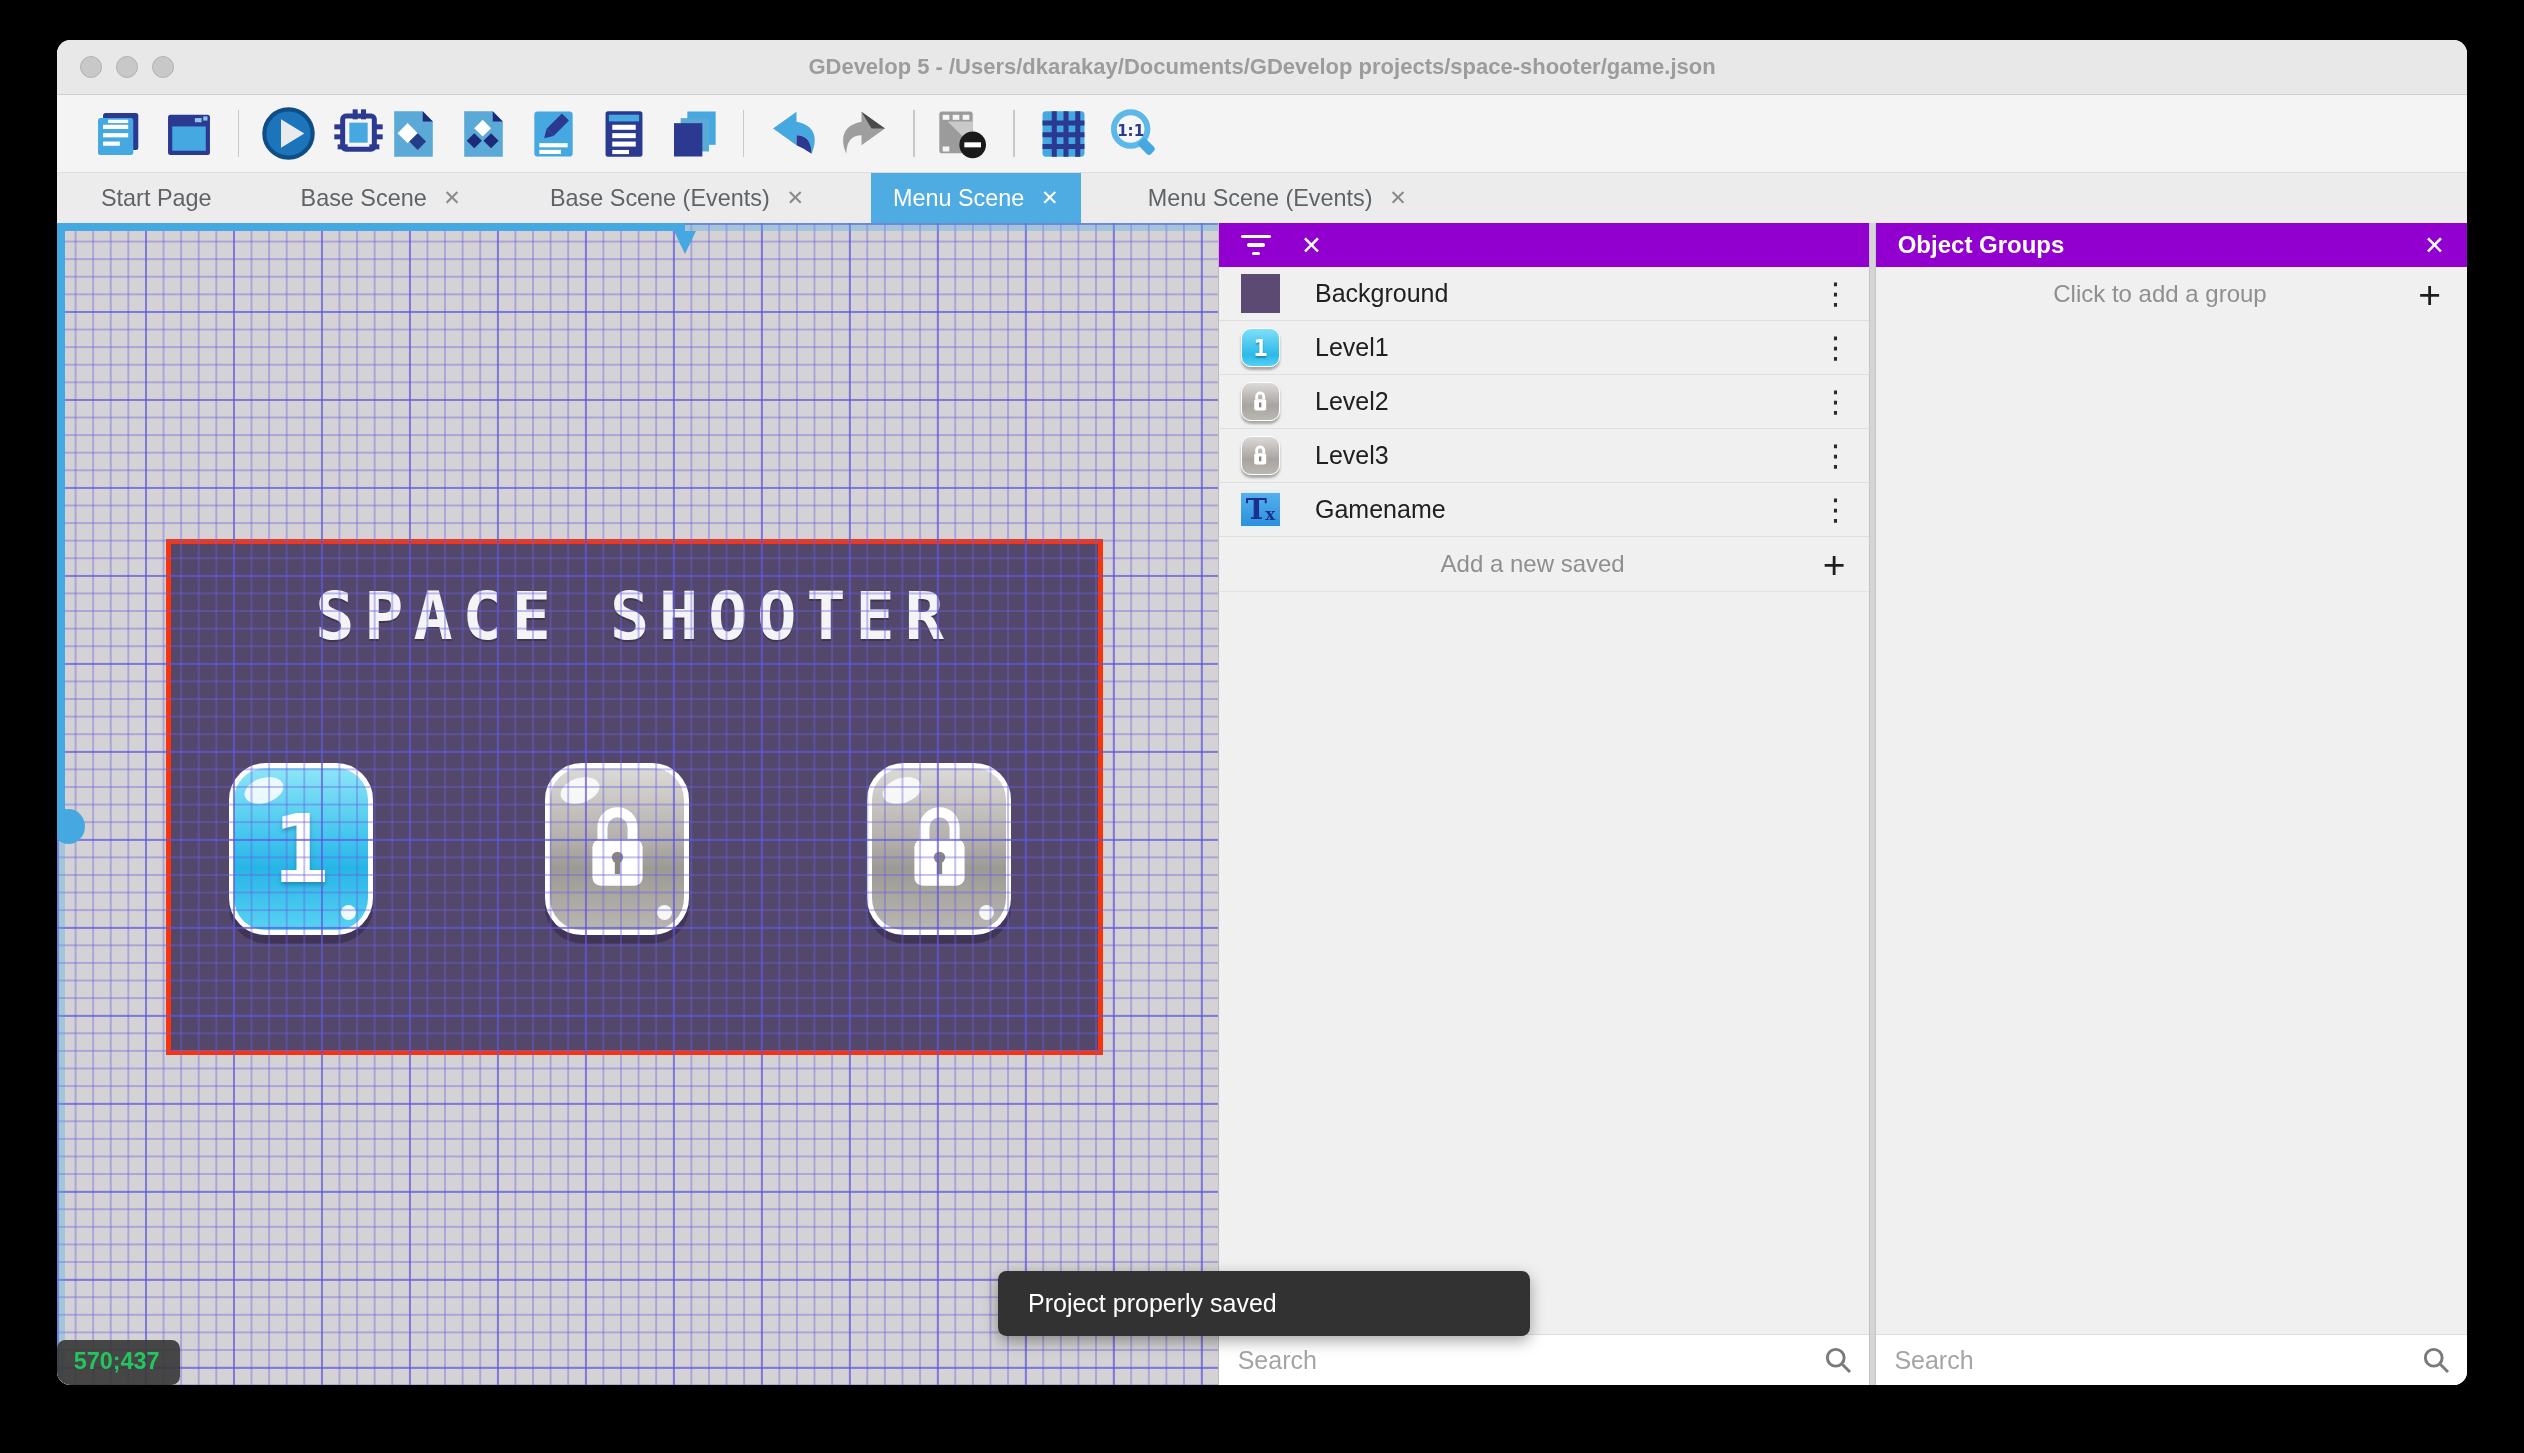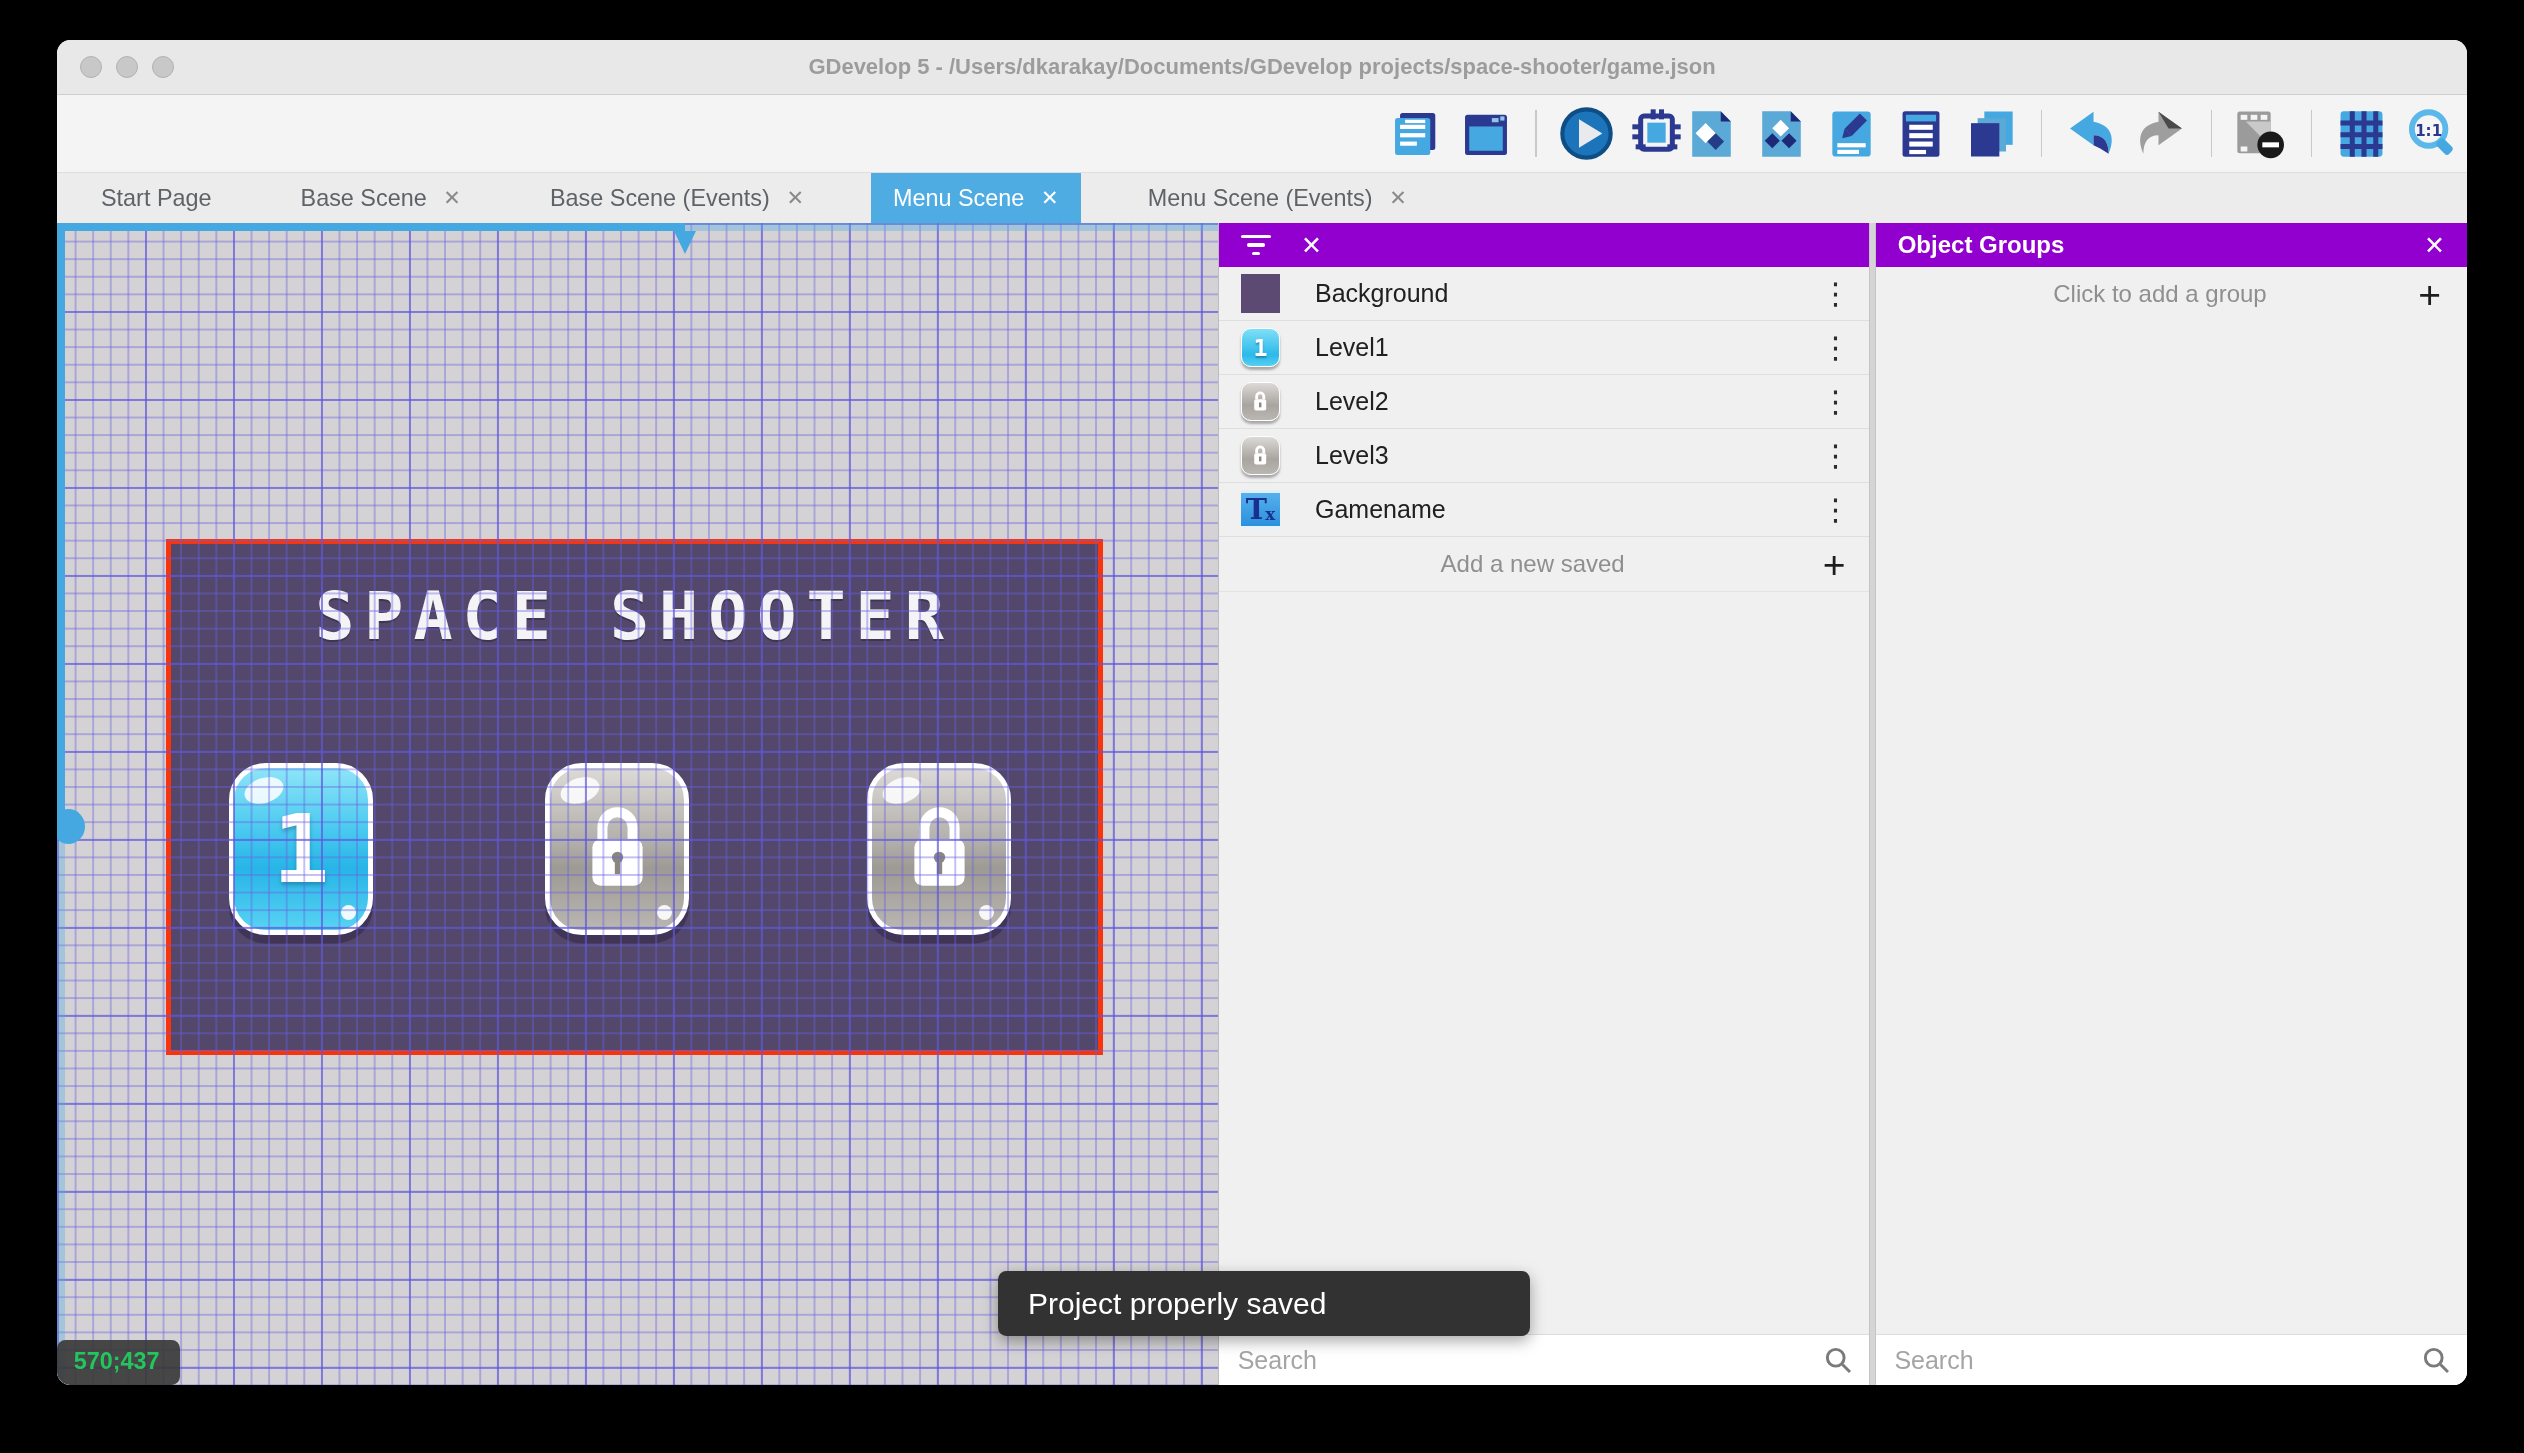--- a/index.html
+++ b/index.html
@@ -8,21 +8,21 @@
   
   .window{position:absolute;left:57px;top:40px;width:2410px;height:1345px;background:#f0f0f0;border-radius:13.4px;overflow:hidden;display:flex;flex-direction:column;box-shadow:0 18.4px 50px rgba(0,0,0,.7);}
 
   
   .titlebar{height:54px;background:#e9e8e9;border-bottom:0.8px solid #cfcfcf;display:flex;align-items:center;position:relative;flex:none;}
   .traffic{display:flex;gap:14.2px;margin-left:22.6px;}
   .traffic span{width:20px;height:20px;border-radius:50%;background:#c9c8c9;border:0.8px solid #b3b2b3;display:block;}
   .win-title{position:absolute;left:0;right:0;text-align:center;font-size:22px;font-weight:bold;color:#9d9c9d;pointer-events:none;}
 
   
-  .toolbar{height:77px;background:#f4f4f4;border-bottom:0.8px solid #dedede;display:flex;align-items:center;justify-content:flex-end;padding:0 8px;flex:none;}
+  .toolbar{height:77px;background:#f4f4f4;border-bottom:0.8px solid #dedede;display:flex;align-items:center;justify-content:flex-start;padding:0 34px;flex:none;}
   .tb-group{display:flex;align-items:center;gap:15px;}
   .tb-btn{width:55px;height:55px;display:flex;align-items:center;justify-content:center;}
   .tb-sep{width:1.7px;height:47px;background:#c9c9c9;margin:0 6.7px;}
 
   
   .tabbar{height:50px;background:#ececec;display:flex;align-items:stretch;padding-left:22px;flex:none;gap:45px;}
   .tab{display:flex;align-items:center;gap:16.7px;padding:0 22px;font-size:23.4px;color:#5f6368;white-space:nowrap;}
   .tab .x{font-size:21px;color:#8a8a8a;}
   .tab.active{background:#4FACE2;color:#fff;}
   .tab.active .x{color:#fff;}
@@ -93,21 +93,21 @@
 
   .search-row{height:50px;flex:none;background:#fff;border-top:0.8px solid #ddd;display:flex;align-items:center;padding:0 16.7px;}
   .search-input{flex:1;border:none;outline:none;background:transparent;font-size:25px;color:#333;font-family:"Liberation Sans",sans-serif;}
   .search-input::placeholder{color:#a5a5a5;}
 
   .groups-empty{height:54px;display:flex;align-items:center;padding:0 26px;}
   .groups-empty .add-label{text-align:center;}
 
   
   .toast{position:absolute;left:941px;top:1231px;width:532px;height:65px;background:#323232;border-radius:8.4px;z-index:50;display:flex;align-items:center;padding:0 30px;box-sizing:border-box;box-shadow:0 5px 15px rgba(0,0,0,.35);}
-  .toast-msg{color:#fff;font-size:30px;}
+  .toast-msg{color:#fff;font-size:25px;}
 
   svg{display:block;}
 </style>
 </head>
 <body>
 
 <div class="window">
 
   <div class="titlebar">
     <div class="traffic">

